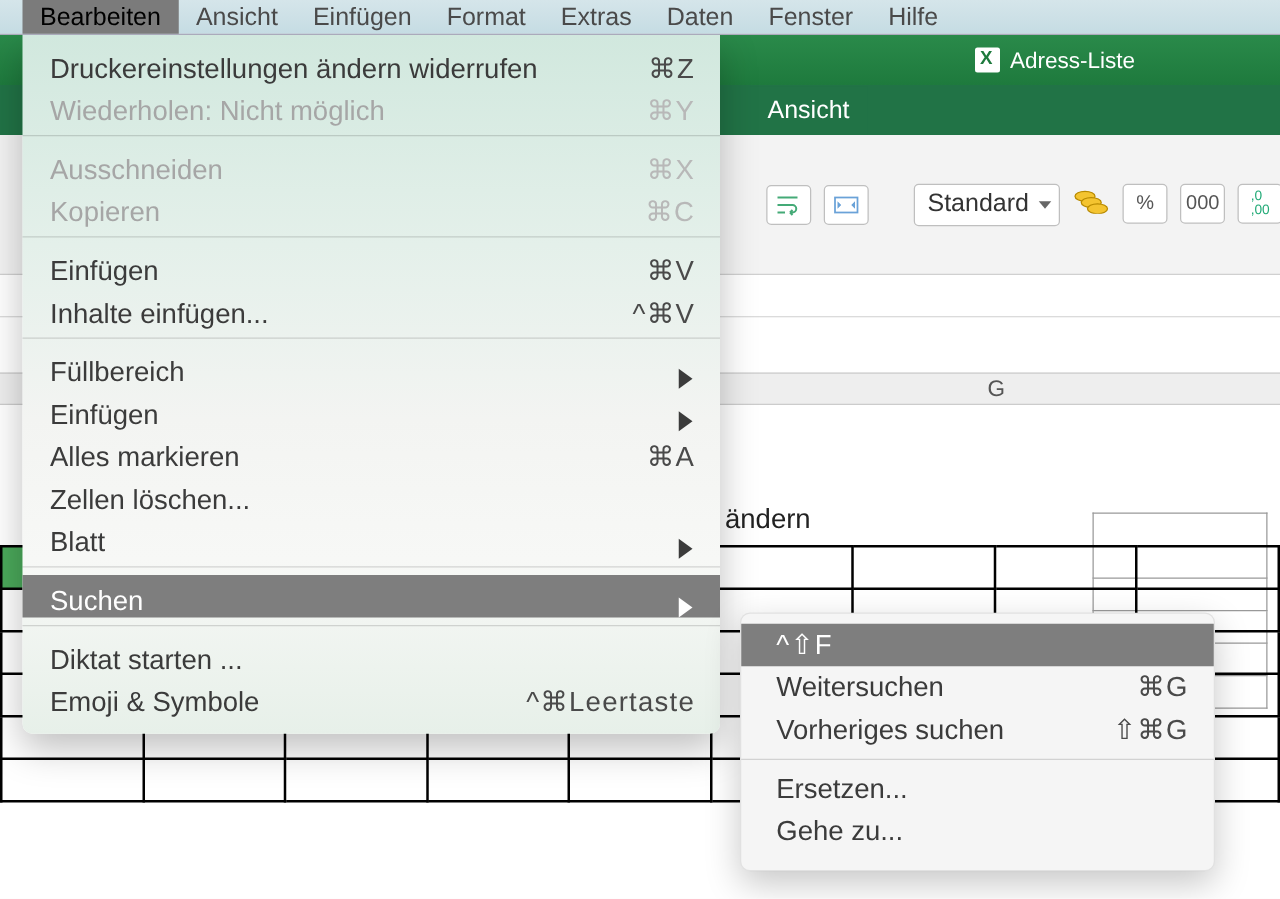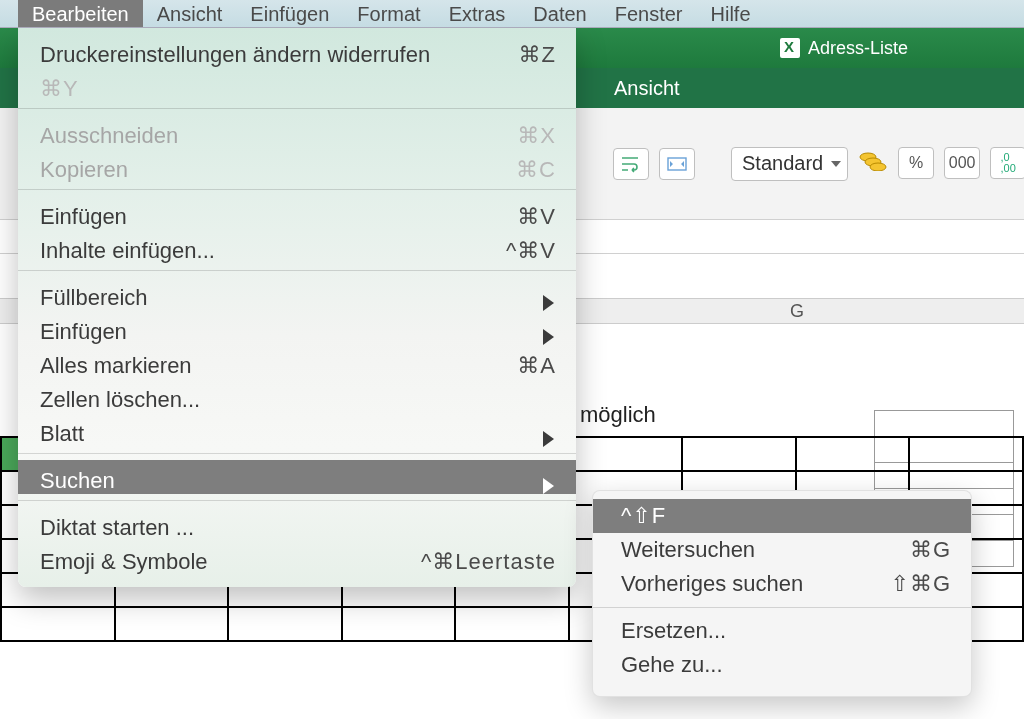--- a/index.html
+++ b/index.html
@@ -26,21 +26,21 @@
     z-index: 100;
     font-size: 20px;
   }
   .menubar .item {
     padding: 3px 14px 0 14px;
     color: #4a4a4a;
     cursor: default;
   }
   .menubar .item.active {
     background: #7b7b7b;
-    color: #ffffff;
+    color: #000000;
   }
 
   
   .dropdown {
     position: absolute;
     top: 28px;
     left: 18px;
     width: 558px;
     background: linear-gradient(#d1e8de 0%, #e4f0ea 30%, #f3f4f2 55%, #f7f8f6 75%, #e7f0e9 100%);
     box-shadow: 0 12px 30px rgba(0,0,0,0.25);
@@ -299,21 +299,21 @@
 ,0</div>
       </div>
     </div>
   </div>
   <div class="formula"></div>
 
   <div class="sheet-area">
     <div class="colhdrs">
       <div class="col" style="left:790px">G</div>
     </div>
-    <div class="celltext" style="left:580px; top:148px;">möglich</div>
+    <div class="celltext" style="left:580px; top:148px;">ändern</div>
     <div class="tablette">
       <table>
           <tbody>
             <tr>
               <td></td>
             </tr>
             <tr>
               <td></td>
             </tr>
             <tr>
@@ -417,20 +417,21 @@
   <div class="item">Fenster</div>
   <div class="item">Hilfe</div>
 </div>
 
 <div class="dropdown">
   <div class="row">
     <span class="label">Druckereinstellungen ändern widerrufen</span>
     <span class="shortcut">⌘Z</span>
   </div>
   <div class="row disabled">
+    <span class="label">Wiederholen: Nicht möglich</span>
     <span class="shortcut">⌘Y</span>
   </div>
   <hr>
   <div class="row disabled">
     <span class="label">Ausschneiden</span>
     <span class="shortcut">⌘X</span>
   </div>
   <div class="row disabled">
     <span class="label">Kopieren</span>
     <span class="shortcut">⌘C</span>

